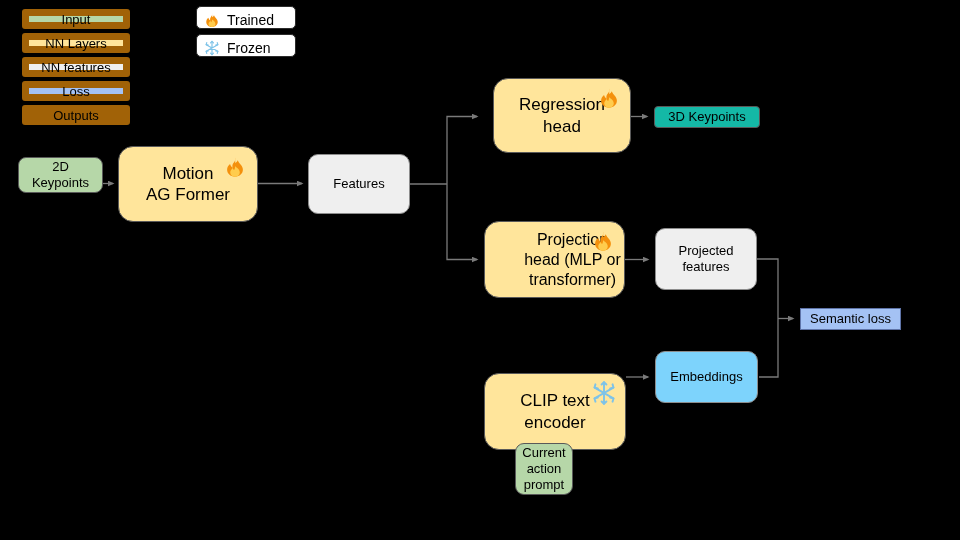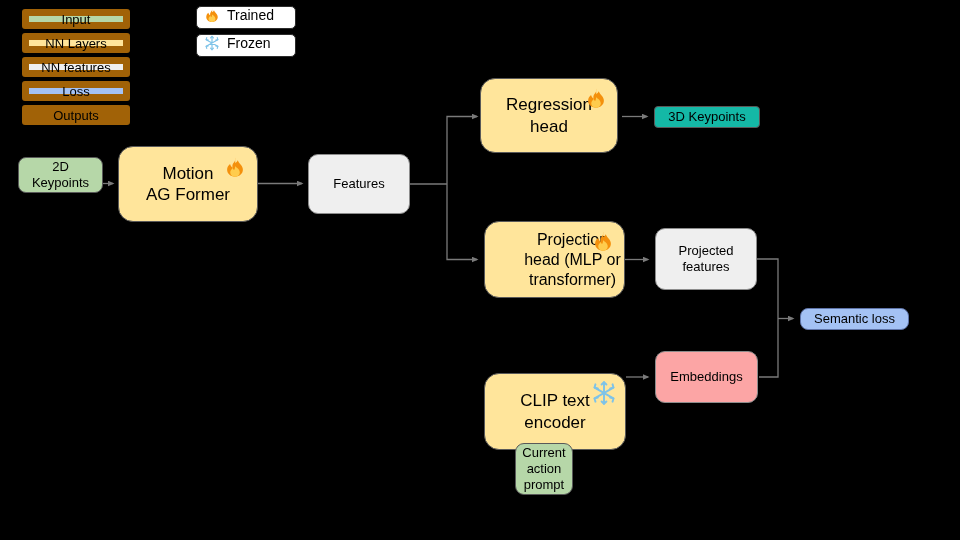--- a/index.html
+++ b/index.html
@@ -17,35 +17,35 @@
   
   .legend-item{
     position:absolute;left:22px;width:108px;height:20px;z-index:2;box-sizing:border-box;
     border:7px solid #a16207;border-radius:3px;
     display:flex;align-items:center;justify-content:center;font-size:13px;
   }
   #lg-0{top:9px}#lg-1{top:33px}#lg-2{top:57px}#lg-3{top:81px}#lg-4{top:105px}
   .legend-badge{
     position:absolute;left:196px;width:100px;height:23px;z-index:2;box-sizing:border-box;
     background:#fff;border:1.5px solid #2b2b2b;border-radius:5px;
-    display:flex;align-items:flex-start;gap:7px;padding-left:7px;font-size:14px;
+    display:flex;align-items:flex-end;gap:7px;padding-left:7px;font-size:14px;
   }
   #lb-0{top:6px}#lb-1{top:34px}
   .icon16{width:16px;height:16px;flex:0 0 16px;}
   
   #n-kp2d{left:18px;top:157px;width:85px;height:36px;border-radius:8px;font-size:13px}
   #n-motion{left:118px;top:146px;width:140px;height:76px;border-radius:15px;font-size:17px}
   #n-features{left:308px;top:154px;width:102px;height:60px;border-radius:10px;font-size:13px;border-color:#8c8c8c}
-  #n-regression{left:480px;top:78px;width:138px;height:75px;border-radius:15px;font-size:17px}
+  #n-regression{left:493px;top:78px;width:138px;height:75px;border-radius:15px;font-size:17px}
   #n-kp3d{left:654px;top:106px;width:106px;height:22px;border-radius:4px;font-size:13px}
   #n-projection{left:484px;top:221px;width:141px;height:77px;border-radius:15px;font-size:16px}
   #n-projfeat{left:655px;top:228px;width:102px;height:62px;border-radius:10px;font-size:13px;border-color:#8c8c8c}
   #n-clip{left:484px;top:337px;width:142px;height:77px;border-radius:15px;font-size:17px}
   #n-embeddings{left:655px;top:351px;width:103px;height:52px;border-radius:10px;font-size:13px;border-color:#8c8c8c}
-  #n-semloss{left:800px;top:308px;width:109px;height:22px;border-radius:8px;font-size:13px;border-color:#5f74a8}
+  #n-semloss{left:800px;top:308px;width:101px;height:22px;border-radius:0;font-size:13px;border-color:#5f74a8}
   #n-prompt{left:515px;top:443px;width:58px;height:52px;border-radius:9px;font-size:13px}
   #n-motion .badge{top:9px;right:11px;width:22px;height:22px}
   #n-regression .badge{top:8px;right:10px;width:22px;height:22px}
   #n-projection .badge{top:8px;right:10px;width:22px;height:22px}
   #n-clip .badge{top:6px;right:8px;width:26px;height:26px}
 </style>
 </head>
 <body>
 
 <div class="canvas">
@@ -130,21 +130,21 @@
 
   <div class="node" id="n-clip" style="background-color: rgb(255, 229, 155); margin-top: 36px;">
     <span>CLIP text
 encoder</span>
     <svg class="badge" viewBox="0 0 24 24" fill="none" stroke="#7ec3e8" stroke-width="1.8" stroke-linecap="round">
       <path d="M12 2v20M3.3 7l17.4 10M3.3 17L20.7 7"></path>
       <path d="M12 2l-2.2 2.2M12 2l2.2 2.2M12 22l-2.2-2.2M12 22l2.2-2.2M3.3 7l3 .8M3.3 7l.8-3M20.7 17l-3-.8M20.7 17l-.8 3M3.3 17l.8 3M3.3 17l3-.8M20.7 7l-3 .8M20.7 7l-.8-3"></path>
     </svg>
   </div>
 
-  <div class="node" id="n-embeddings" style="background-color: #fca5a5;">Embeddings</div>
+  <div class="node" id="n-embeddings" style="background-color: #7dd3fc;">Embeddings</div>
 
   <div class="node" id="n-semloss" style="background-color: rgb(164, 194, 244);">Semantic loss</div>
 
   <div class="node" id="n-prompt" style="background-color: rgb(182, 215, 168);">Current
 action
 prompt</div>
 
 </div>
 
 </body></html>

